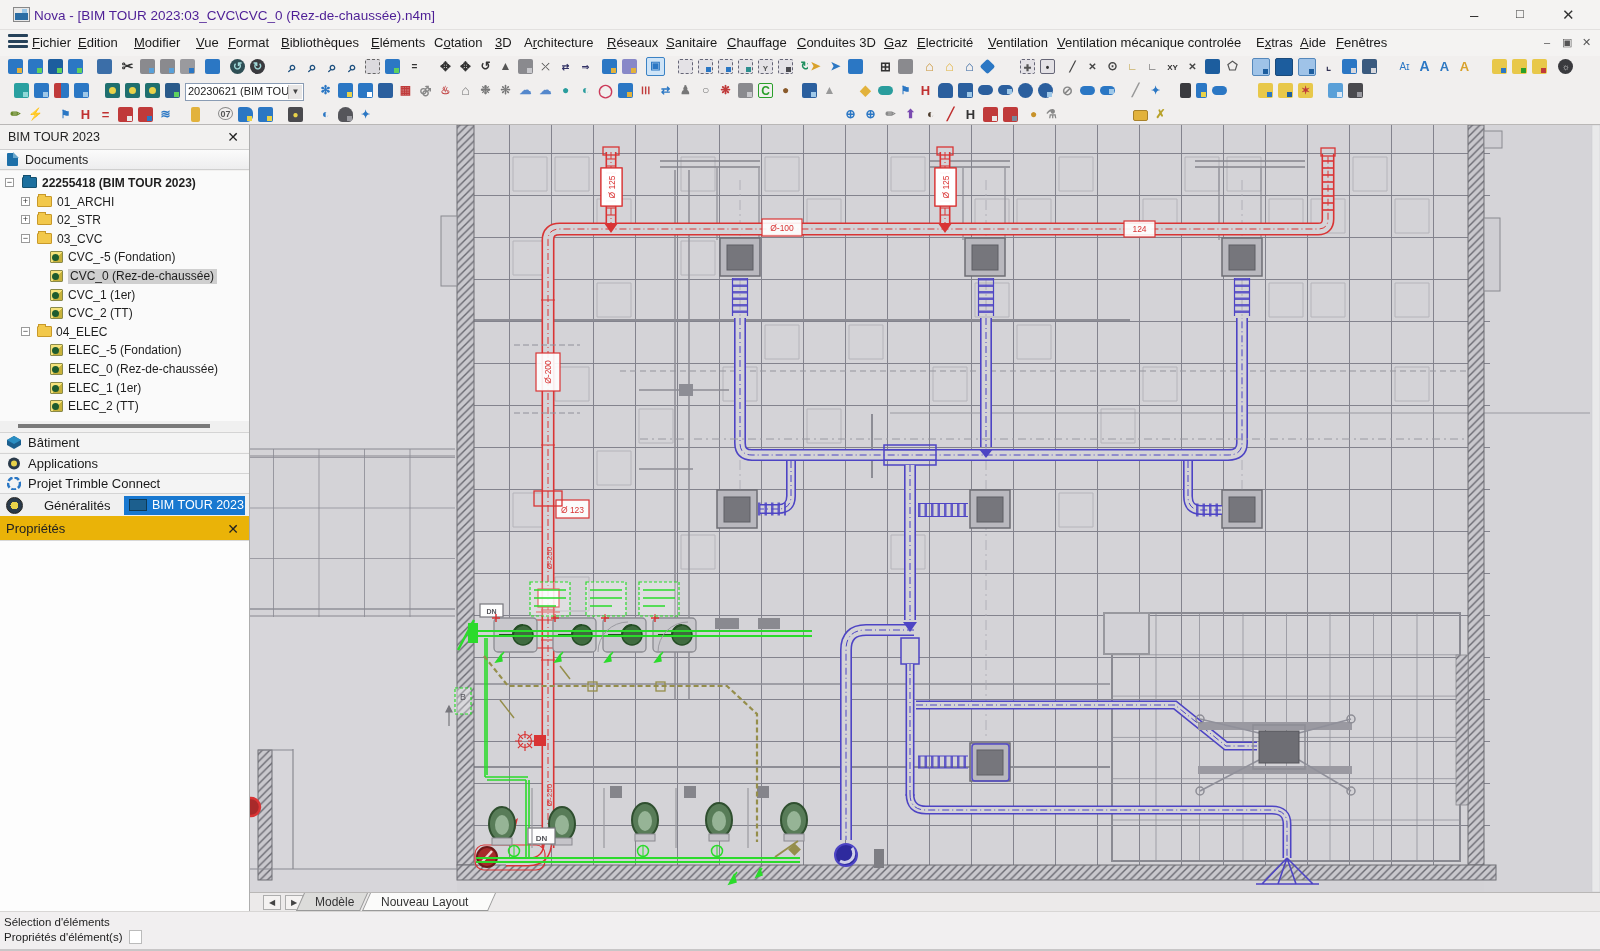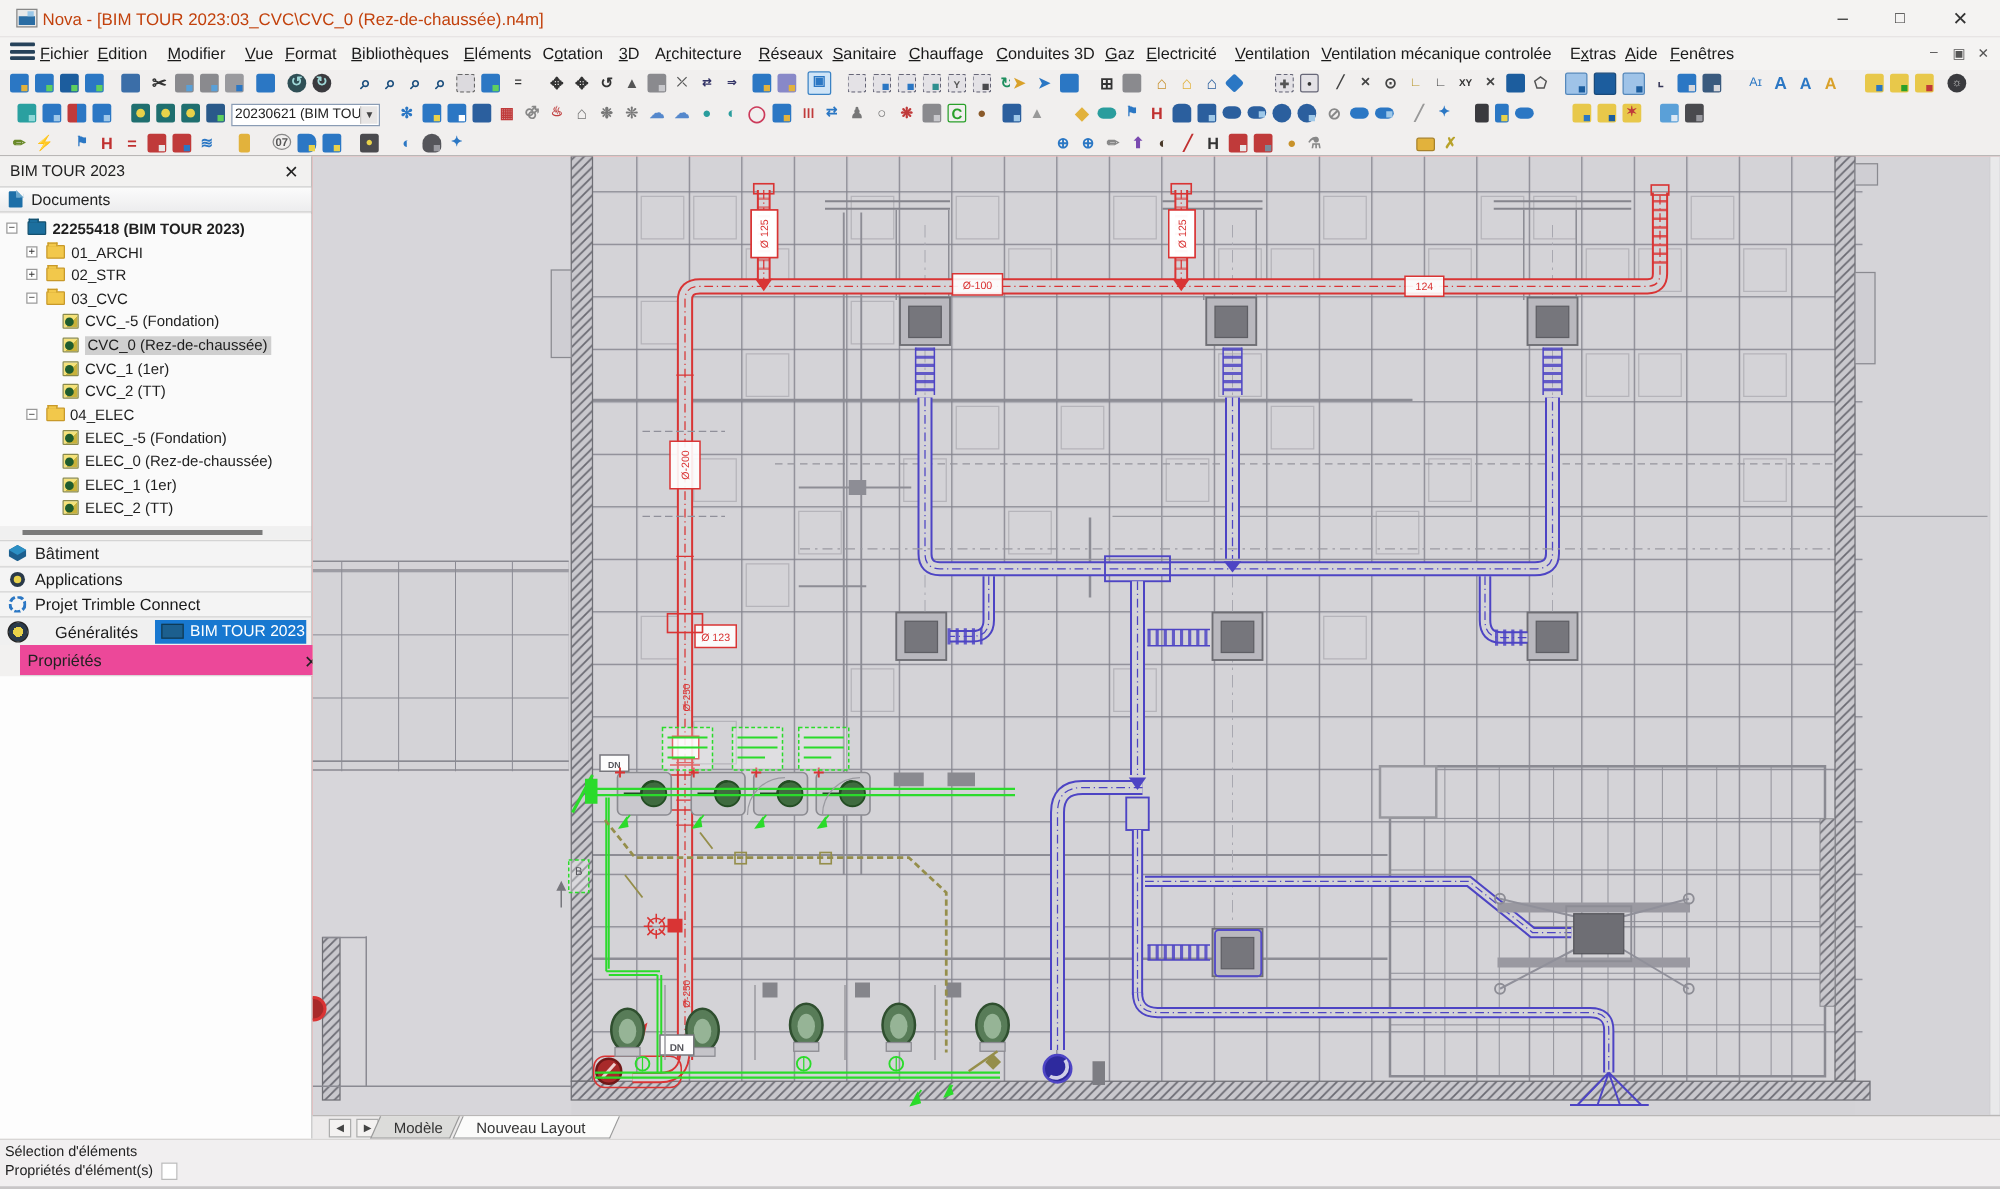--- a/index.html
+++ b/index.html
@@ -1,17 +1,17 @@
 <!DOCTYPE html>
 <html><head><meta charset="utf-8">
 <style>
 *{margin:0;padding:0;box-sizing:border-box}
 html,body{width:1600px;height:951px;overflow:hidden;font-family:"Liberation Sans",sans-serif;background:#f1efee}
 #titlebar{position:absolute;left:0;top:0;width:1600px;height:30px;background:#f4f3f2;border-bottom:1px solid #e2e0df}
-#titlebar .ttxt{position:absolute;left:34px;top:8px;font-size:13.5px;color:#c2410c}
+#titlebar .ttxt{position:absolute;left:34px;top:8px;font-size:13.5px;color:#4c1d95}
 .winbtn{position:absolute;top:6px;font-size:15px;color:#333}
 #appico{position:absolute;left:13px;top:7px;width:17px;height:15px;background:#e8e8e8;border:1px solid #888}
 #appico i{position:absolute;left:1px;top:5px;width:13px;height:7px;background:#2a6da4}
 #appico b{position:absolute;right:2px;top:1px;width:5px;height:4px;background:#9ac7e8}
 #menubar{position:absolute;left:0;top:30px;width:1600px;height:26px;background:#f4f3f2}
 #menubar span{position:absolute;top:5px;font-size:13px;color:#1a1a1a;white-space:nowrap}
 #menubar u{text-decoration:underline}
 #burger{position:absolute;left:8px;top:4px;width:20px;height:17px}
 #burger div{height:3px;background:#26425a;margin-bottom:2.5px;border-radius:1px}
 #toolbars{position:absolute;left:0;top:56px;width:1600px;height:69px;background:#f1efee;border-bottom:1px solid #b9b7b6}
@@ -40,24 +40,24 @@
 .ttxt2{position:absolute;top:1px}
 #hscroll{position:absolute;left:0;top:296px;width:100%;height:10px;background:#f0f0f0}
 #hthumb{position:absolute;left:18px;top:3px;width:192px;height:4px;background:#7a7a7a}
 .sbar{position:absolute;left:0;width:100%;height:20px;background:#f4f4f4;border-top:1px solid #d4d4d4;font-size:13px;color:#1a1a1a;padding:2px 0 0 28px}
 .sico{position:absolute;left:7px;top:3px;width:14px;height:13px}
 #genrow{position:absolute;left:0;top:368px;width:100%;height:23px;background:#f0f0f0;border-top:1px solid #d4d4d4;font-size:13px;color:#1a1a1a}
 #genrow .gt{position:absolute;left:44px;top:4px}
 #gengear{position:absolute;left:6px;top:3px;width:17px;height:17px;border-radius:50%;background:radial-gradient(circle at 50% 50%,#e8d24a 0 4px,#2a3a4a 4px 8px,#e8d24a 8px);border:1px solid #222}
 #genblue{position:absolute;left:124px;top:2px;width:121px;height:19px;background:#1878d0;color:#fff;font-size:12.5px;padding:2px 0 0 28px}
 #genblue i{position:absolute;left:5px;top:3px;width:18px;height:12px;background:#1c5f8e;border:1px solid #0e3a56}
-#prophead{position:absolute;left:16px;top:391px;width:100%;height:25px;background:#ec4899;font-size:13px;color:#222;padding:5px 0 0 6px;border-bottom:1px solid #d8d8d8}
+#prophead{position:absolute;left:0;top:391px;width:100%;height:25px;background:#eab308;font-size:13px;color:#222;padding:5px 0 0 6px;border-bottom:1px solid #d8d8d8}
 #lpx2{position:absolute;right:10px;top:5px;font-size:14px;color:#222}
 #propbody{position:absolute;left:0;top:416px;width:100%;height:370px;background:#fdfdfd}
-#canvas{position:absolute;left:250px;top:125px;width:1350px;height:767px;background:#fca5a5;overflow:hidden}
+#canvas{position:absolute;left:250px;top:125px;width:1350px;height:767px;background:#5eead4;overflow:hidden}
 #tabbar{position:absolute;left:250px;top:892px;width:1350px;height:19px;background:#eceaea;border-top:1px solid #b9b7b6}
 .tarr{position:absolute;top:2px;width:18px;height:15px;background:#f4f2f1;border:1px solid #adadad;font-size:8px;color:#444;text-align:center;line-height:14px}
 .tab{position:absolute;top:0px;height:18px;font-size:12px;color:#333;padding:2px 14px 0 14px;border-bottom:1px solid #999}
 .tab.m{background:#dcdcda;transform:skewX(-24deg);border:1px solid #999;border-top:none}
 .tab.m b{display:block;transform:skewX(24deg);font-weight:normal}
 #statusbar{position:absolute;left:0;top:911px;width:1600px;height:40px;background:#f1eff0;border-top:1px solid #d8d6d5;font-size:11.5px;color:#222}
 #statusbar .s1{position:absolute;left:4px;top:4px}
 #statusbar .s2{position:absolute;left:4px;top:19px}
 #sbox{position:absolute;left:129px;top:18px;width:13px;height:14px;background:#fff;border:1px solid #bbb}
 #sline{position:absolute;left:0;top:37px;width:1600px;height:3px;background:#c8c6c7}

